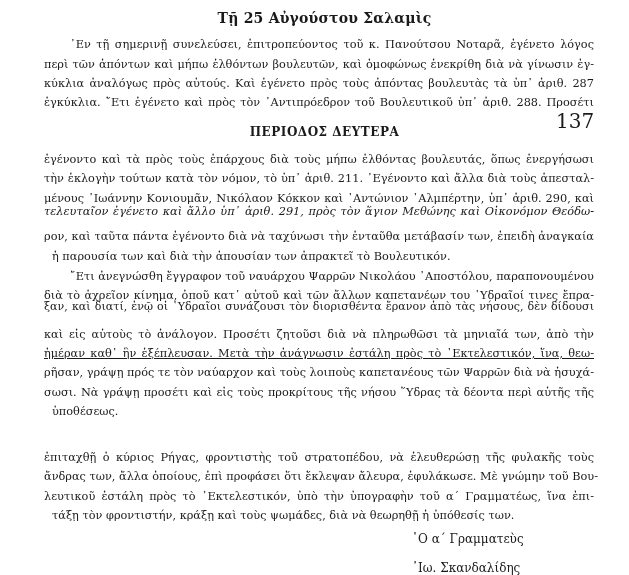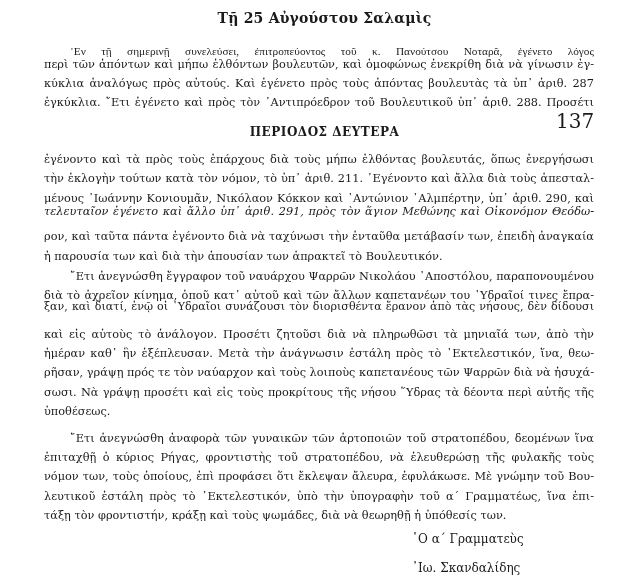--- a/index.html
+++ b/index.html
@@ -40,20 +40,21 @@
       white-space: nowrap;
       text-align: justify;
       text-align-last: justify;
     }
     .line.indent {
       left: 70px;
       width: 524px;
     }
     .line.last {
       text-align-last: left;
+      margin-left: 8px;
     }
     .running-head {
       position: absolute;
       top: 125px;
       left: 0;
       width: 629px;
       text-align: center;
       font-size: 12px;
       font-weight: bold;
       letter-spacing: 0.5px;
@@ -71,45 +72,44 @@
       font-size: 12px;
       white-space: nowrap;
     }
   </style>
 </head>
 <body>
 
 <div class="page">
   <div class="title">Τῇ 25 Αὐγούστου Σαλαμὶς</div>
 
-  <div class="line indent" style="top: 44px; white-space: nowrap; font-family: Liberation Serif, serif;">᾿Εν τῇ σημερινῇ συνελεύσει, ἐπιτροπεύοντος τοῦ κ. Πανούτσου Νοταρᾶ, ἐγένετο λόγος</div>
+  <div class="line indent" style="top: 38px; white-space: nowrap;">᾿Εν τῇ σημερινῇ συνελεύσει, ἐπιτροπεύοντος τοῦ κ. Πανούτσου Νοταρᾶ, ἐγένετο λόγος</div>
   <div class="line" style="top: 58px; white-space: nowrap;">περὶ τῶν ἀπόντων καὶ μήπω ἐλθόντων βουλευτῶν, καὶ ὁμοφώνως ἐνεκρίθη διὰ νὰ γίνωσιν ἐγ-</div>
   <div class="line" style="top: 77px; white-space: nowrap;">κύκλια ἀναλόγως πρὸς αὐτούς. Καὶ ἐγένετο πρὸς τοὺς ἀπόντας βουλευτὰς τὰ ὑπ᾿ ἀριθ. 287</div>
   <div class="line" style="top: 96px; white-space: nowrap;">ἐγκύκλια. ῎Ετι ἐγένετο καὶ πρὸς τὸν ᾿Αντιπρόεδρον τοῦ Βουλευτικοῦ ὑπ᾿ ἀριθ. 288. Προσέτι</div>
 
   <div class="running-head">ΠΕΡΙΟΔΟΣ ΔΕΥΤΕΡΑ</div>
   <div class="page-number">137</div>
 
   <div class="line" style="top: 153px; white-space: nowrap;">ἐγένοντο καὶ τὰ πρὸς τοὺς ἐπάρχους διὰ τοὺς μήπω ἐλθόντας βουλευτάς, ὅπως ἐνεργήσωσι</div>
   <div class="line" style="top: 172px; white-space: nowrap;">τὴν ἐκλογὴν τούτων κατὰ τὸν νόμον, τὸ ὑπ᾿ ἀριθ. 211. ᾿Εγένοντο καὶ ἄλλα διὰ τοὺς ἀπεσταλ-</div>
   <div class="line" style="top: 192px; white-space: nowrap;">μένους ᾿Ιωάννην Κονιουμᾶν, Νικόλαον Κόκκον καὶ ᾿Αντώνιον ᾿Αλμπέρτην, ὑπ᾿ ἀριθ. 290, καὶ</div>
   <div class="line" style="top: 205px; white-space: nowrap; font-style: italic;">τελευταῖον ἐγένετο καὶ ἄλλο ὑπ᾿ ἀριθ. 291, πρὸς τὸν ἅγιον Μεθώνης καὶ Οἰκονόμον Θεόδω-</div>
   <div class="line" style="top: 230px; white-space: nowrap;">ρον, καὶ ταῦτα πάντα ἐγένοντο διὰ νὰ ταχύνωσι τὴν ἐνταῦθα μετάβασίν των, ἐπειδὴ ἀναγκαία</div>
   <div class="line last" style="top: 250px; white-space: nowrap;">ἡ παρουσία των καὶ διὰ τὴν ἀπουσίαν των ἀπρακτεῖ τὸ Βουλευτικόν.</div>
 
   <div class="line indent" style="top: 270px; white-space: nowrap;">῎Ετι ἀνεγνώσθη ἔγγραφον τοῦ ναυάρχου Ψαρρῶν Νικολάου ᾿Αποστόλου, παραπονουμένου</div>
   <div class="line" style="top: 289px; white-space: nowrap;">διὰ τὸ ἀχρεῖον κίνημα, ὁποῦ κατ᾿ αὐτοῦ καὶ τῶν ἄλλων καπετανέων του ῾Υδραῖοί τινες ἔπρα-</div>
   <div class="line" style="top: 300px; white-space: nowrap; font-size: 11.1px;">ξαν, καὶ διατί, ἐνῷ οἱ ῾Υδραῖοι συνάζουσι τὸν διορισθέντα ἔρανον ἀπὸ τὰς νήσους, δὲν δίδουσι</div>
   <div class="line" style="top: 328px; white-space: nowrap;">καὶ εἰς αὐτοὺς τὸ ἀνάλογον. Προσέτι ζητοῦσι διὰ νὰ πληρωθῶσι τὰ μηνιαῖά των, ἀπὸ τὴν</div>
-  <div class="line" style="top: 347px; white-space: nowrap;">ἡμέραν καθ᾿ ἣν ἐξέπλευσαν. Μετὰ τὴν ἀνάγνωσιν ἐστάλη πρὸς τὸ ᾿Εκτελεστικόν, ἵνα, θεω-</div>
+  <div class="line" style="top: 347px; white-space: nowrap; text-decoration: underline;">ἡμέραν καθ᾿ ἣν ἐξέπλευσαν. Μετὰ τὴν ἀνάγνωσιν ἐστάλη πρὸς τὸ ᾿Εκτελεστικόν, ἵνα, θεω-</div>
   <div class="line" style="top: 366px; white-space: nowrap;">ρῆσαν, γράψῃ πρός τε τὸν ναύαρχον καὶ τοὺς λοιποὺς καπετανέους τῶν Ψαρρῶν διὰ νὰ ἡσυχά-</div>
   <div class="line" style="top: 386px; white-space: nowrap;">σωσι. Νὰ γράψῃ προσέτι καὶ εἰς τοὺς προκρίτους τῆς νήσου ῞Υδρας τὰ δέοντα περὶ αὐτῆς τῆς</div>
   <div class="line last" style="top: 405px; white-space: nowrap;">ὑποθέσεως.</div>
 
-  <div class="line indent" style="top: 432px; white-space: nowrap;">῎Ετι ἀνεγνώσθη ἀναφορὰ τῶν γυναικῶν τῶν ἀρτοποιῶν τοῦ στρατοπέδου, δεομένων ἵνα</div>
   <div class="line" style="top: 451px; white-space: nowrap;">ἐπιταχθῇ ὁ κύριος Ρήγας, φροντιστὴς τοῦ στρατοπέδου, νὰ ἐλευθερώσῃ τῆς φυλακῆς τοὺς</div>
-  <div class="line" style="top: 470px; white-space: nowrap;">νόμον των, τοὺς ὁποίους, ἐπὶ προφάσει ὅτι ἔκλεψαν ἄλευρα, ἐφυλάκωσε. Μὲ γνώμην τοῦ Βου-</div>
+  <div class="line" style="top: 470px; white-space: nowrap;">ἄνδρας των, ἄλλα ὁποίους, ἐπὶ προφάσει ὅτι ἔκλεψαν ἄλευρα, ἐφυλάκωσε. Μὲ γνώμην τοῦ Βου-</div>
   <div class="line" style="top: 490px; white-space: nowrap;">λευτικοῦ ἐστάλη πρὸς τὸ ᾿Εκτελεστικόν, ὑπὸ τὴν ὑπογραφὴν τοῦ α΄ Γραμματέως, ἵνα ἐπι-</div>
   <div class="line last" style="top: 509px; white-space: nowrap;">τάξῃ τὸν φροντιστήν, κράξῃ καὶ τοὺς ψωμάδες, διὰ νὰ θεωρηθῇ ἡ ὑπόθεσίς των.</div>
 
   <div class="signature" style="top:532px">῾Ο α΄ Γραμματεὺς</div>
   <div class="signature" style="top:561px">᾿Ιω. Σκανδαλίδης</div>
 </div>
 
 </body></html>

